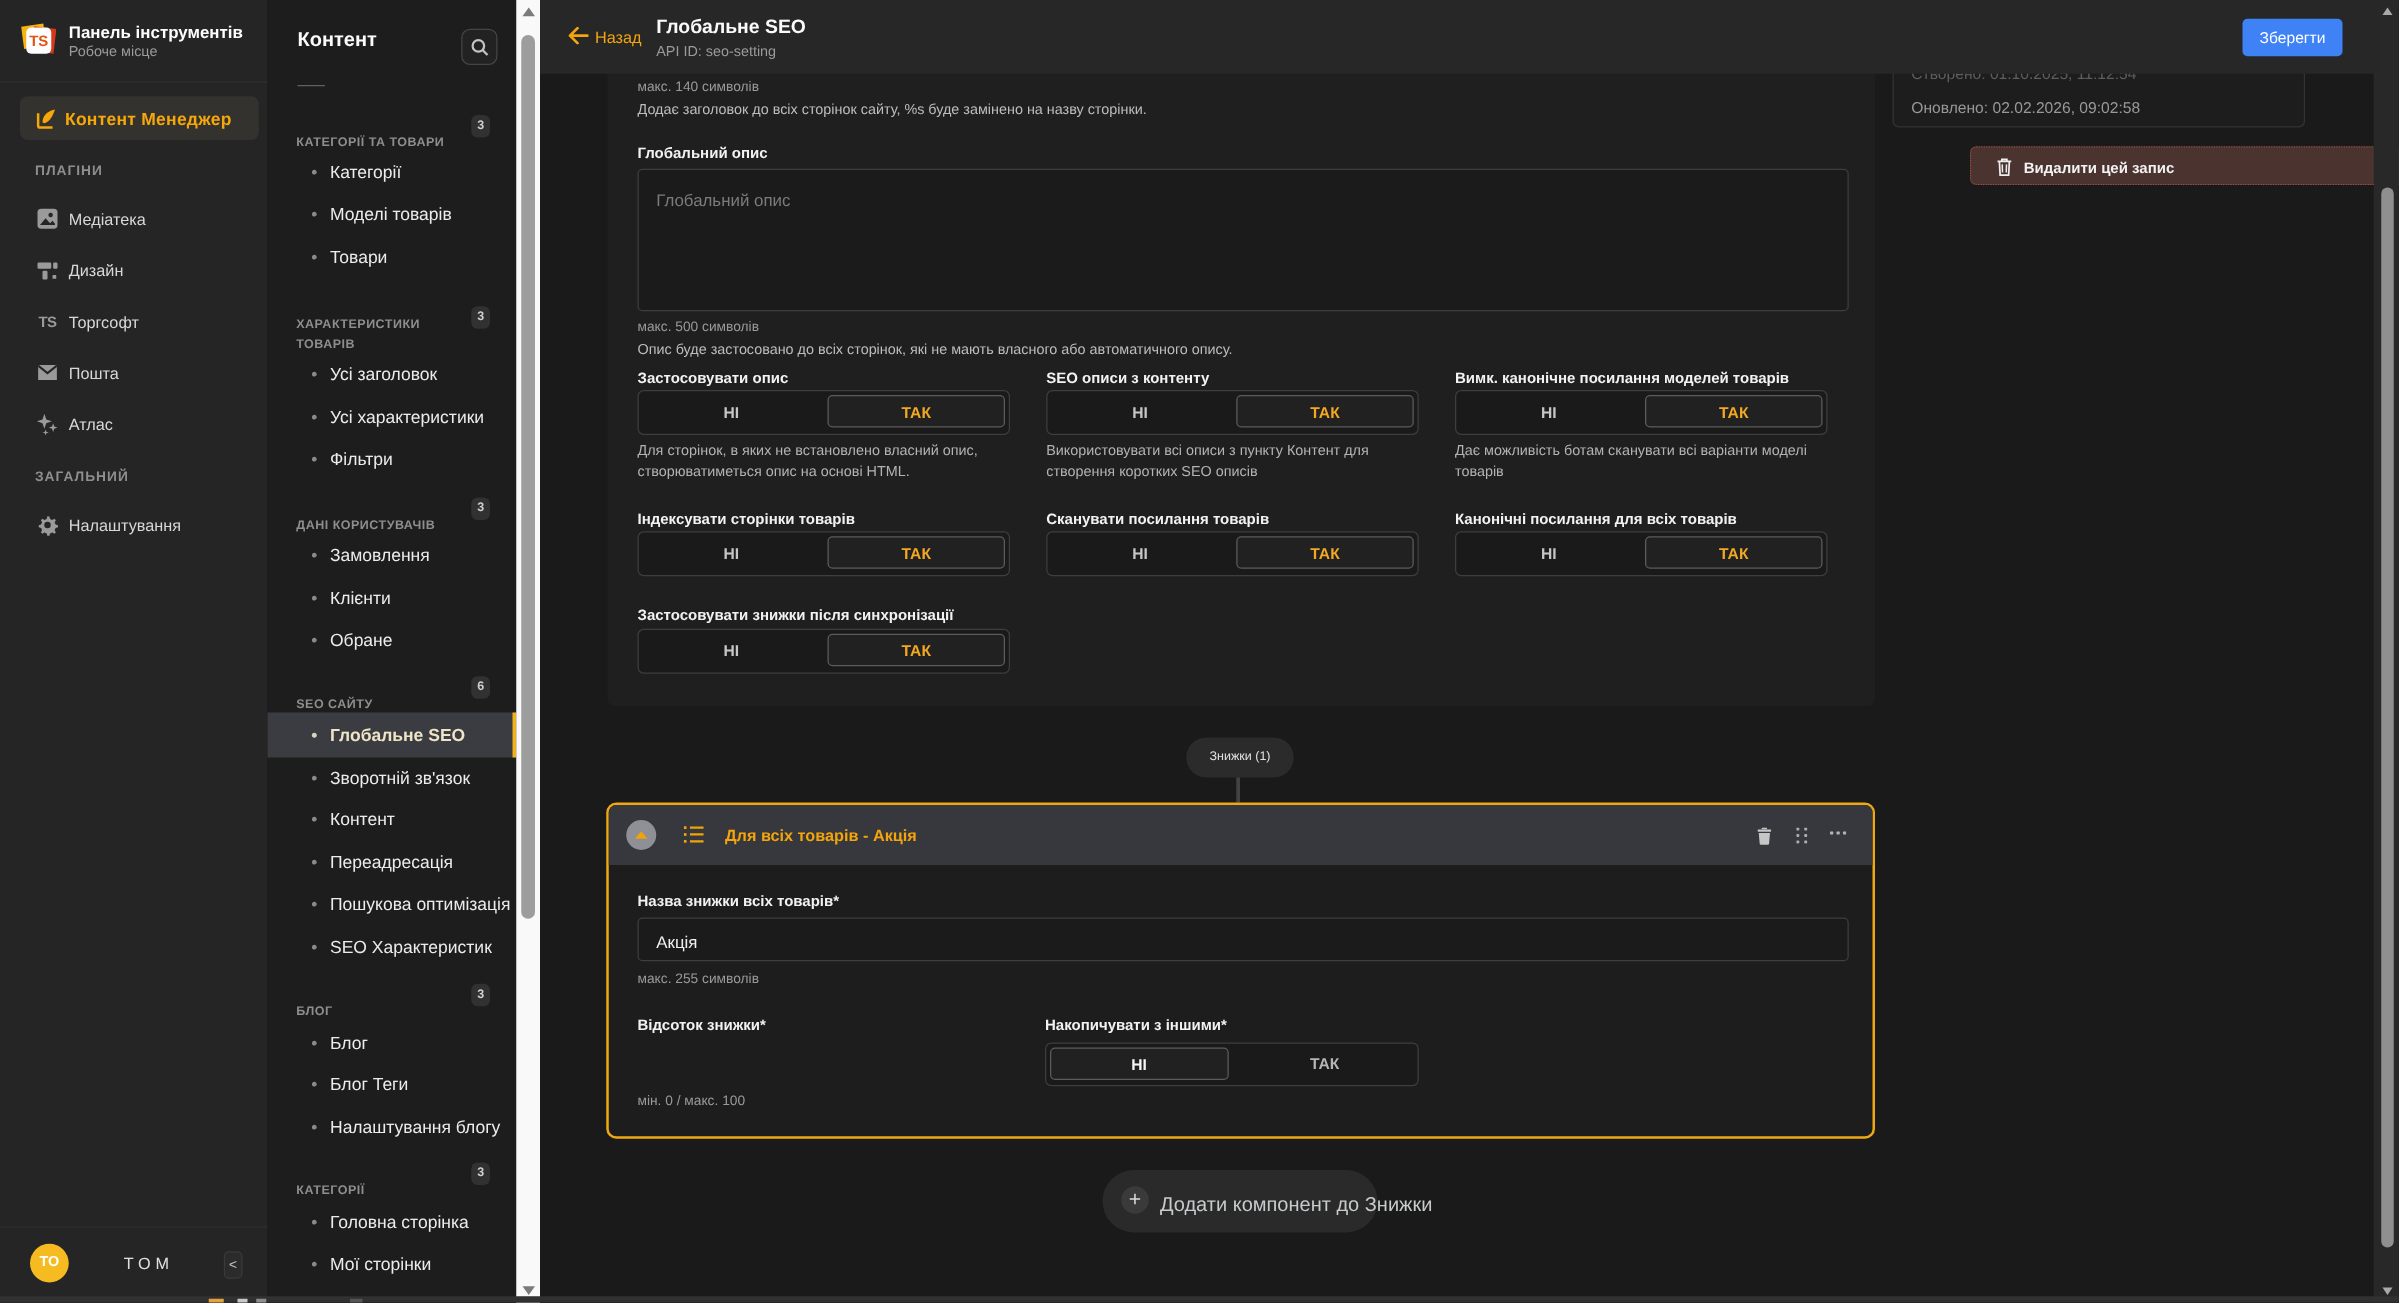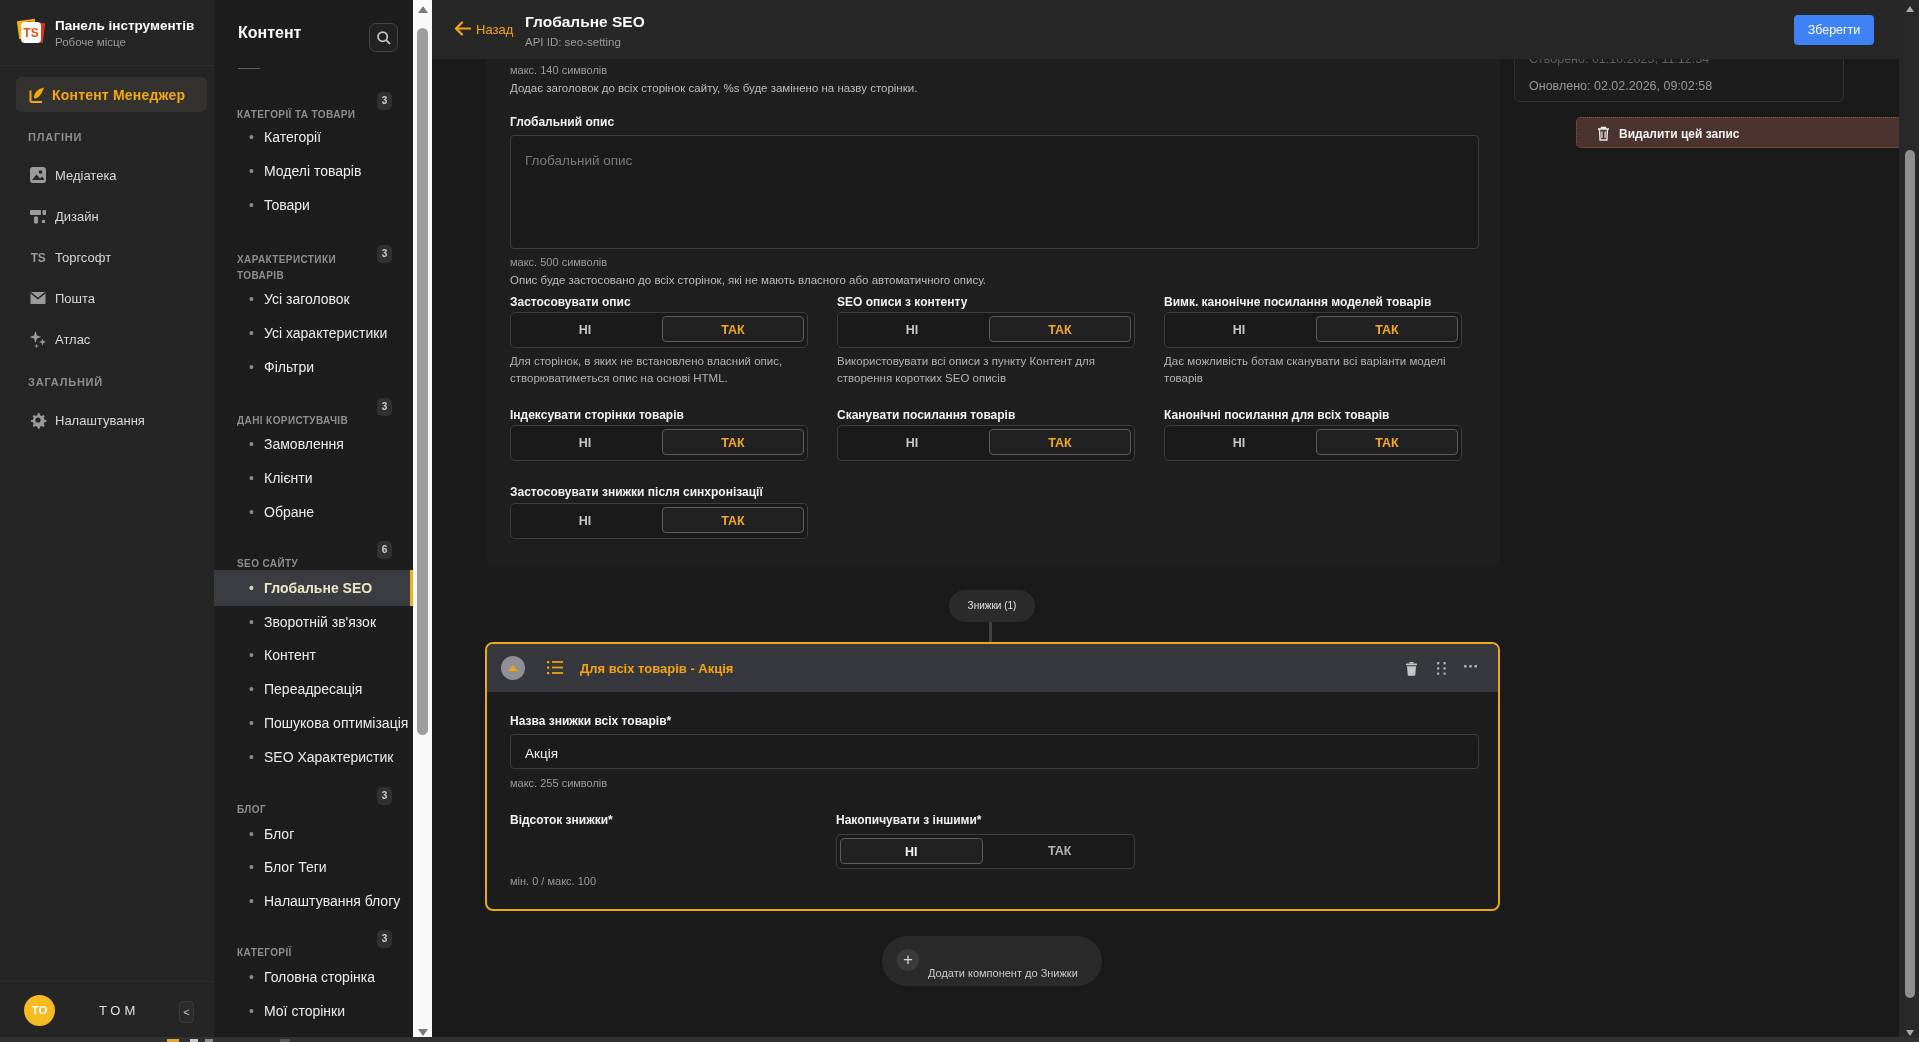--- a/index.html
+++ b/index.html
@@ -60,21 +60,21 @@
 #del .tx { position:absolute; left:42px; top:9px; font-size:12px; font-weight:bold; color:#f2f2f2; }
 
 #pill { position:absolute; left:517px; top:590px; width:86px; height:32px; background:#2b2b2b; border-radius:16px; color:#e2e2e2; font-size:10px; text-align:center; line-height:32px; }
 #conn { position:absolute; left:557px; top:622px; width:3px; height:20px; background:#424242; }
 #comp { position:absolute; left:53px; top:642px; width:1015px; height:269px; border:2px solid #eda812; border-radius:8px; background:#1d1d1e; }
 #comp .chead { position:absolute; left:0; top:0; width:100%; height:48px; background:#36383d; border-radius:6px 6px 0 0; }
 #comp .circ { position:absolute; left:14px; top:12px; width:24px; height:24px; border-radius:50%; background:#8f9095; }
 #comp .ctitle { position:absolute; left:93px; top:17px; font-size:13px; font-weight:bold; color:#f3a50b; }
 #addbtn { position:absolute; left:450px; top:936px; width:220px; height:50px; background:#2a2a2b; border-radius:25px; }
 #addbtn .pc { position:absolute; left:15px; top:13px; width:22px; height:22px; border-radius:50%; background:#3a3a3b; color:#d9d9d9; font-size:17px; font-weight:300; text-align:center; line-height:21px; }
-#addbtn .tx { position:absolute; left:46px; top:31px; font-size:11px; color:#c7cbcb; white-space:nowrap; }
+#addbtn .tx { position:absolute; left:46px; top:20px; font-size:16px; color:#c7cbcb; white-space:nowrap; }
 
 #dsb { position:absolute; left:1899px; top:0; width:20px; height:1042px; background:#282828; }
 #dsb .thumb { position:absolute; left:6px; top:150px; width:10px; height:848px; background:#8f8f8f; border-radius:5px; }
 #dsb .a1 { position:absolute; left:6.5px; top:6px; width:0; height:0; border-left:4.5px solid transparent; border-right:4.5px solid transparent; border-bottom:6px solid #a9a9a9; }
 #dsb .a2 { position:absolute; left:6.5px; bottom:6px; width:0; height:0; border-left:4.5px solid transparent; border-right:4.5px solid transparent; border-top:6px solid #a9a9a9; }
 #bstrip { position:absolute; left:0; top:1037px; width:1919px; height:5px; background:#313131; z-index:9; }
 </style>
 </head>
 <body>
 <div id="main">

